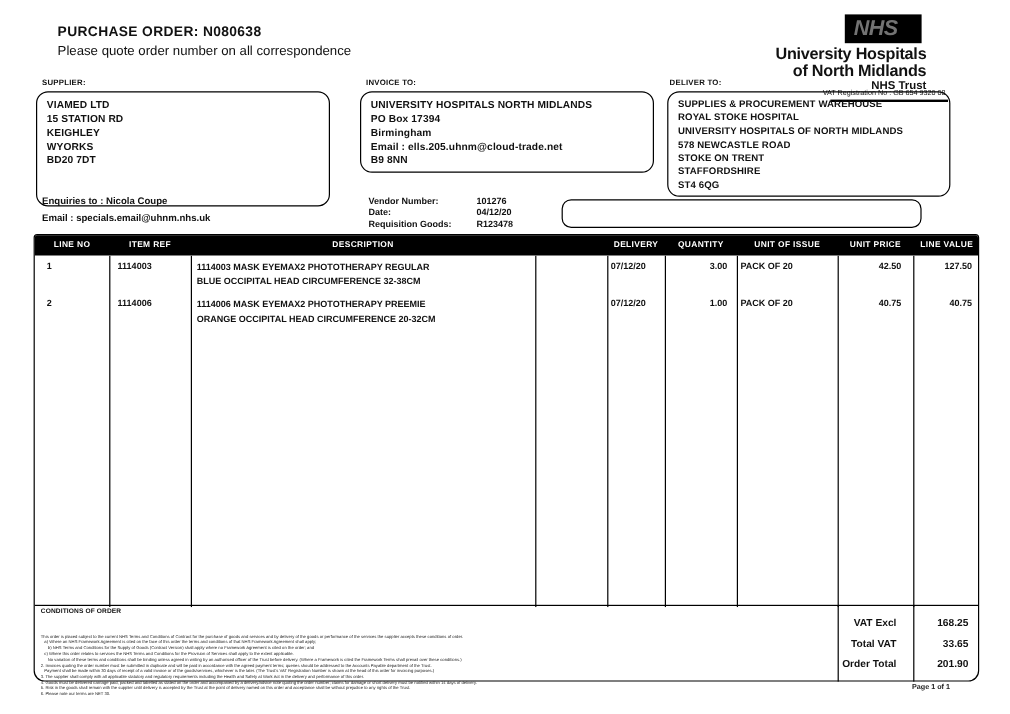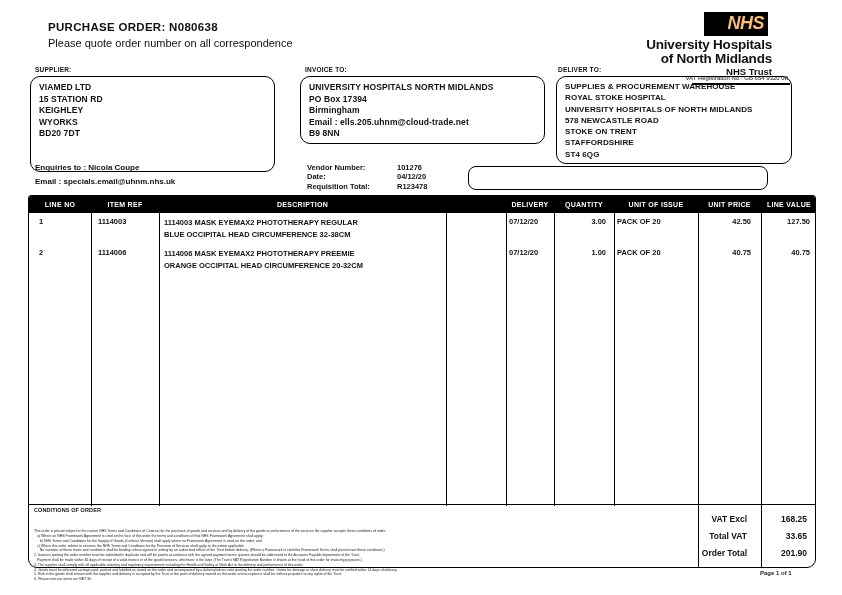--- a/index.html
+++ b/index.html
@@ -7,22 +7,22 @@
   .page {
     position:relative; width:842px; height:595px; background:#ffffff;
     font-family:"Liberation Sans", sans-serif; color:#111;
     box-shadow:0 0 0 1px #9a9a9a; overflow:hidden; margin:0 auto;
   }
   
   .po-title   { position:absolute; left:48px; top:21px;  font-size:11.5px; font-weight:bold; letter-spacing:.3px; }
   .po-subtitle{ position:absolute; left:48px; top:37px;  font-size:11px;   font-weight:normal; }
   .nhs-box {
     position:absolute; left:704px; top:12px; width:64px; height:24px; background:#000;
-    color:#fdba74; font-style:italic; font-weight:bold; font-size:18px;
-    text-align:right; line-height:23px; padding-right:4px; letter-spacing:-0.5px;
+    color:#737373; font-style:italic; font-weight:bold; font-size:18px;
+    text-align:right; line-height:23px; padding-right:20px; letter-spacing:-0.5px;
   }
   .trust-names { position:absolute; right:70px; top:38px; text-align:right; }
   .trust-line  { font-size:13.5px; font-weight:bold; line-height:14px; letter-spacing:-0.2px; }
   .trust-type  { font-size:9.5px; font-weight:bold; line-height:11px; }
   .vat-reg     { position:absolute; right:54px; top:75px; font-size:6px; }
   .vat-rule    { position:absolute; left:692px; top:83px; width:98px; height:2px; background:#000; }
   
   .sec-label { position:absolute; top:66px; font-size:6.5px; font-weight:bold; letter-spacing:.2px; }
   .addr-box {
     position:absolute; top:76px; border:1px solid #000; border-radius:10px;
@@ -131,21 +131,21 @@
 
   <div class="meta-row">
       <span>Vendor Number:</span>
       <span>101276</span>
     </div>
       <div class="meta-row">
       <span>Date:</span>
       <span>04/12/20</span>
     </div>
       <div class="meta-row">
-      <span>Requisition Total:</span>
+      <span>Requisition Goods:</span>
       <span>R123478</span>
     </div>
     </div>
   <div class="notes-box"></div>
 
   <div class="po-table">
     <div class="tbl-head tbl-grid">
 
     <div class="hc">LINE NO</div>
         <div class="hc">ITEM REF</div>

